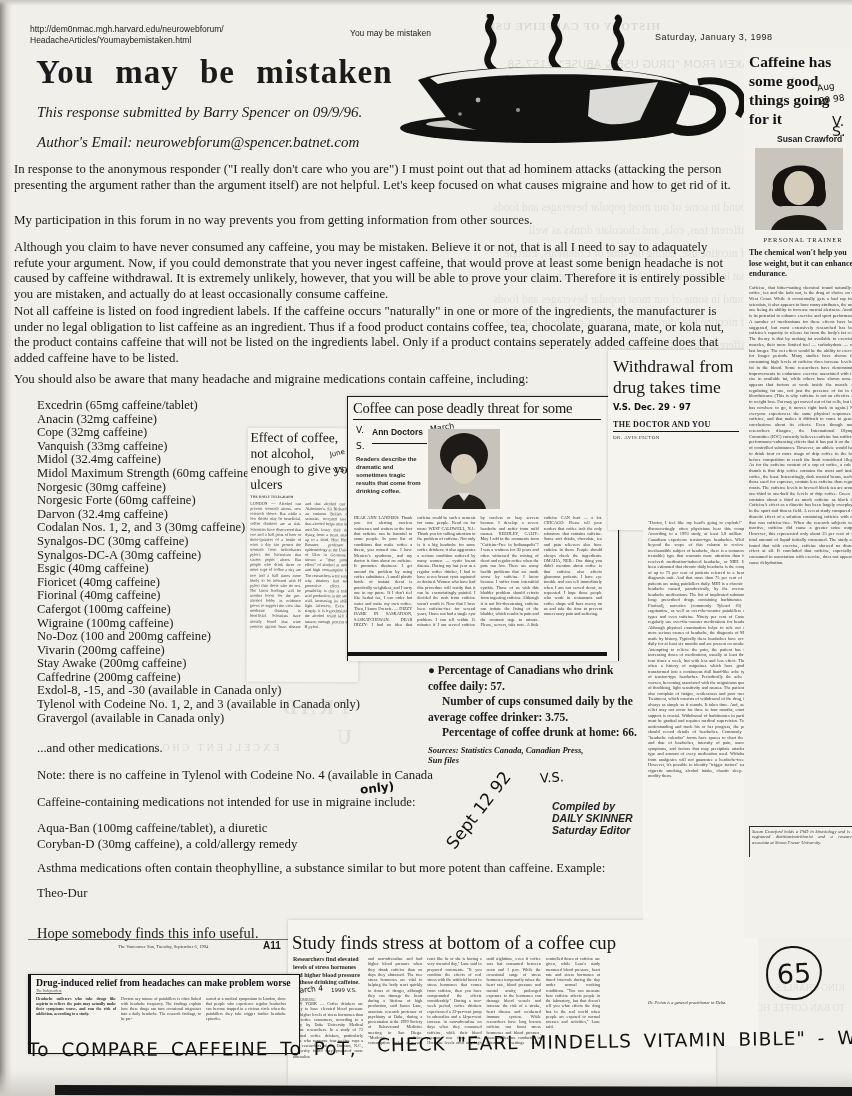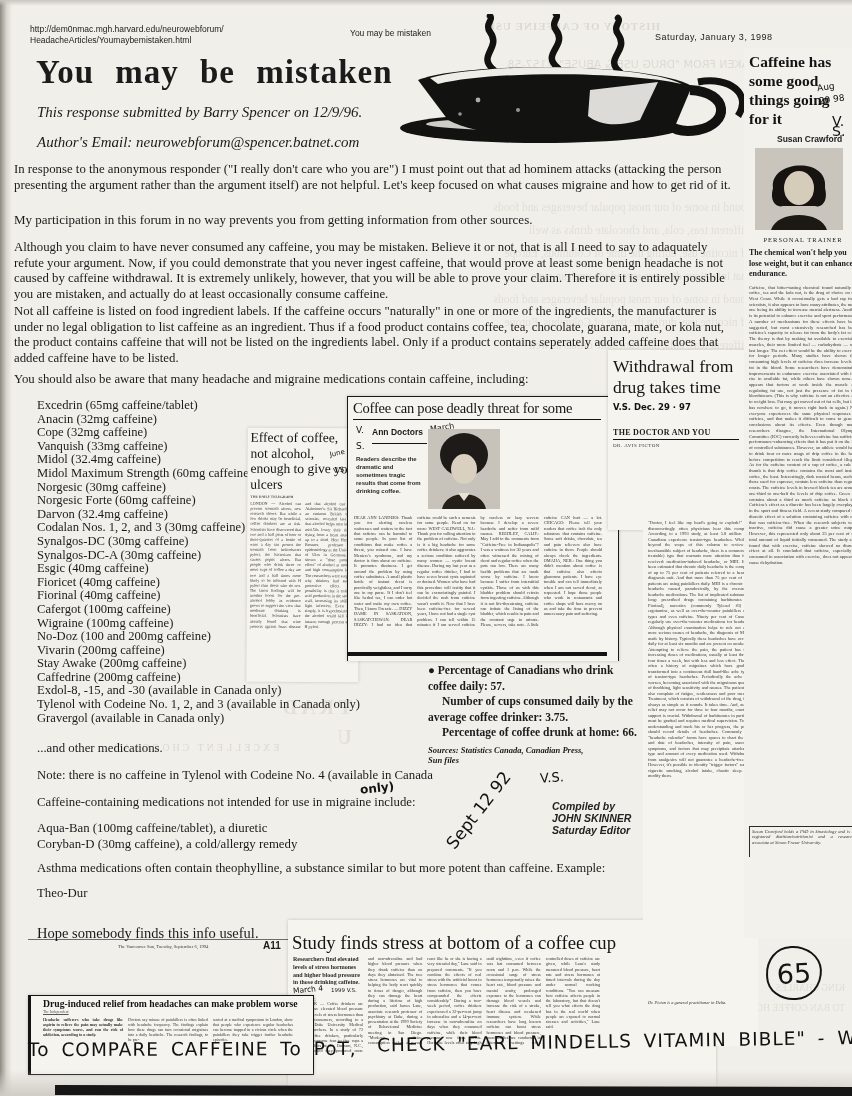--- a/index.html
+++ b/index.html
@@ -41,21 +41,21 @@
   </div>
 
   <div class="abs sans" style="left:30px;top:24px;width:260px;font-size:8.5px;line-height:11px;color:#222;">
     <div>http://dem0nmac.mgh.harvard.edu/neurowebforum/</div>
     <div>HeadacheArticles/Youmaybemistaken.html</div>
   </div>
   <div class="abs sans" style="left:350px;top:28px;font-size:8.5px;color:#222;">You may be mistaken</div>
   <div class="abs sans" style="left:655px;top:32px;font-size:9px;color:#222;letter-spacing:.5px;">Saturday, January 3, 1998</div>
 
   <div class="abs" style="left:36px;top:54px;font-size:33px;font-weight:bold;word-spacing:12px;letter-spacing:1px;">You may be mistaken</div>
-  <div class="abs" style="left:37px;top:104px;font-size:15px;font-style:italic;">This response submitted by Barry Spencer on 12/9/96.</div>
+  <div class="abs" style="left:37px;top:104px;font-size:15px;font-style:italic;">This response submitted by Barry Spencer on 09/9/96.</div>
   <div class="abs" style="left:14px;top:162px;width:726px;font-size:12.8px;line-height:15.6px;">In response to the anonymous responder ("I really don't care who you are") I must point out that ad hominem attacks (attacking the person presenting the argument rather than the argument itself) are not helpful. Let's keep focused on what causes migraine and how to get rid of it.</div>
 
   <div class="abs" style="left:37px;top:134px;font-size:15px;font-style:italic;">Author's Email: neurowebforum@spencer.batnet.com</div>
   <div class="abs" style="left:14px;top:212px;width:726px;font-size:13px;line-height:15.6px;">My participation in this forum in no way prevents you from getting information from other sources.</div>
   <div class="abs" style="left:14px;top:240px;width:726px;font-size:12.8px;line-height:15.6px;">Although you claim to have never consumed any caffeine, you may be mistaken. Believe it or not, that is all I need to say to adaquately refute your argument. Now, if you could demonstrate that you never ingest caffeine, that would prove at least some benign headache is not caused by caffeine withdrawal. It is extremely unlikely, however, that you will be able to prove your claim. Therefore it is entirely possible you are mistaken, and actually do at least occasionally consume caffeine.</div>
   <div class="abs" style="left:14px;top:304px;width:726px;font-size:12.8px;line-height:15.6px;">Not all caffeine is listed on food ingredient labels. If the caffeine occurs "naturally" in one or more of the ingredients, the manufacturer is under no legal obligation to list caffeine as an ingredient. Thus if a food product contains coffee, tea, chocolate, guarana, mate, or kola nut, the product contains caffeine that will not be listed on the ingredients label. Only if a product contains seperately added caffeine does that added caffeine have to be listed.</div>
   <div class="abs" style="left:14px;top:372px;width:640px;font-size:12.8px;line-height:15.6px;">You should also be aware that many headache and migraine medications contain caffeine, including:</div>
 
   <div class="abs" style="left:37px;top:399px;width:420px;font-size:12.6px;line-height:13.6px;">
     <div>Excedrin (65mg caffeine/tablet)</div>
@@ -150,42 +150,42 @@
   <div class="abs" style="left:428px;top:663px;width:212px;">
     <div class="serif" style="font-size:11.5px;font-weight:bold;line-height:15.5px;">● Percentage of Canadians who drink coffee daily: 57.</div>
     <div class="serif" style="font-size:11.5px;font-weight:bold;line-height:15.5px;text-indent:14px;">Number of cups consumed daily by the average coffee drinker: 3.75.</div>
     <div class="serif" style="font-size:11.5px;font-weight:bold;line-height:15.5px;text-indent:14px;">Percentage of coffee drunk at home: 66.</div>
     <div style="font-size:8.5px;font-style:italic;font-weight:bold;margin-top:4px;width:170px;">Sources: Statistics Canada, Canadian Press, Sun files</div>
   </div>
   <div class="abs hand" style="left:540px;top:770px;font-size:13px;transform:rotate(-4deg);">V.S.</div>
   <div class="abs hand" style="left:432px;top:800px;font-size:17px;transform:rotate(-52deg);white-space:nowrap;">Sept 12 92</div>
   <div class="abs sans" style="left:552px;top:800px;font-size:10.5px;font-style:italic;font-weight:bold;line-height:12px;color:#222;">
     <div>Compiled by</div>
-    <div>JOHN SKINNER</div>
+    <div>DAILY SKINNER</div>
     <div>Saturday Editor</div>
   </div>
 
   <div class="abs clip" style="left:288px;top:920px;width:420px;height:148px;padding:12px 4px;">
     <div class="headline serif" style="font-size:19.5px;font-weight:normal;white-space:nowrap;transform:scaleX(.96);transform-origin:left;">Study finds stress at bottom of a coffee cup</div>
     <div style="position:absolute;left:5px;top:36px;width:70px;">
       <div class="serif" style="font-size:6px;line-height:7.8px;font-weight:bold;color:#2b2a28;">Researchers find elevated levels of stress hormones and higher blood pressure in those drinking caffeine.</div>
       <div style="position:relative;height:14px;">
         <span style="font-size:3.6px;color:#555;">BLOOMBERG</span>
         <span class="hand" style="position:absolute;left:0;top:-2px;font-size:7.5px;transform:rotate(-5deg);">March 4</span>
         <span class="hand" style="position:absolute;left:38px;top:0;font-size:5.5px;">1999 V.S.</span>
       </div>
       <div class="tiny" style="height:76px;font-size:4.2px;">NEW YORK — Coffee drinkers are likely to have elevated blood pressure and higher levels of stress hormones than non-coffee consumers, according to a study by Duke University Medical Centre researchers. In a study of 72 habitual coffee drinkers, particularly those who consume four to five cups a day, researchers at the Durham, N.C., university found they produced more adrenaline</div>
     </div>
     <div class="tiny" style="position:absolute;left:80px;top:36px;width:232px;height:106px;column-count:4;column-gap:5px;font-size:4.2px;">and non-adrenaline and had higher blood pressure when they drank caffeine than on days they abstained. The two stress hormones are vital to helping the body react quickly in times of danger, although they can damage the heart during a lifetime of high production, said James Lane, associate research professor of psychiatry at Duke, during a presentation at the 1999 Society of Behavioural Medicine meeting in San Diego. "Moderate caffeine consumption makes a person react like he or she is having a very stressful day," Lane said in prepared comments. "If you combine the effects of real stress with the artificial boost in stress hormones that comes from caffeine, then you have compounded the effects considerably." During a two-week period, coffee drinkers experienced a 32-per-cent jump in adrenaline and a 14-per-cent increase in non-adrenaline on days when they consumed caffeine, while their blood pressure rose three points. Hormone levels often stay high until nighttime, even if coffee was last consumed between noon and 1 p.m. While the occasional surge of stress hormones temporarily raises the heart rate, blood pressure and mental acuity, prolonged exposure to the hormones can damage blood vessels and increase the risk of a stroke, heart disease and weakened immune system. While researchers have long known caffeine can boost stress hormones and blood pressure, most studies are conducted in laboratory settings when controlled doses of caffeine are given, while Lane's study measured blood pressure, heart rate and stress hormones at timed intervals during the day under normal working conditions. "You can measure how caffeine affects people in the laboratory, but that doesn't tell you what effects the drug has in the real world when people are exposed to normal stresses and activities," Lane said.</div>
   </div>
 
   <div class="abs clip" style="left:608px;top:350px;width:140px;height:168px;padding:6px 5px;">
     <div class="headline serif" style="font-size:17.5px;line-height:21px;font-weight:normal;">Withdrawal from drug takes time</div>
     <div class="hand" style="font-size:8.5px;margin-top:4px;font-weight:bold;">V.S.  Dec. 29 · 97</div>
-    <div class="serif" style="font-size:8px;font-weight:bold;margin-top:16px;letter-spacing:.3px;">THE DOCTOR AND YOU</div>
+    <div class="serif" style="font-size:8px;font-weight:bold;margin-top:8px;letter-spacing:.3px;">THE DOCTOR AND YOU</div>
     <div class="rule" style="width:126px;height:.8px;margin-top:2px;"></div>
     <div style="font-size:5px;margin-top:3px;letter-spacing:.5px;color:#333;">DR. AVIS PICTON</div>
   </div>
   <div class="abs clip" style="left:643px;top:518px;width:105px;height:524px;padding:2px 5px;box-shadow:none;">
     <div class="tiny" style="height:478px;font-size:4.4px;column-count:1;">"Doctor, I feel like my head's going to explode!" How disconcertingly often physicians hear this complaint. According to a 1993 study, at least 5.8 million adult Canadians experience tension-type headaches. While it's beyond the scope of this column to review the inexhaustible subject of headache, there is a common (and treatable) type that warrants more attention than it has received: medication-induced headache, or MIH. It has been estimated that chronic daily headache is the complaint of up to 75 per cent of patients referred to a headache diagnosis unit. And that more than 75 per cent of these patients are using painkillers daily. MIH is a chronic daily headache caused, paradoxically, by the overuse of headache medications. The list of implicated substances is long: prescribed drugs containing barbiturates (i.e. Fiorinal), narcotics (commonly Tylenol #3) and ergotamine, as well as over-the-counter painkillers of all types and even caffeine. Ninety per cent of Canadians regularly use over-the-counter medications for headaches. Although physical examination helps to rule out other, more serious causes of headache, the diagnosis of MIH is made by history. Typically these headaches have occurred daily for at least six months and are present on awakening. Attempting to relieve the pain, the patient has taken increasing doses of medications, usually at least three to four times a week, but with less and less effect. There is often a history of migraines which have gradually transformed into a continuous dull band-like ache typical of tension-type headaches. Periodically the ache may worsen, becoming associated with the migrainous qualities of throbbing, light sensitivity and nausea. The patient may also complain of fatigue, restlessness and poor memory. Treatment, which consists of withdrawal of the drug, is not always as simple as it sounds. It takes time. And, as pain relief may not occur for three to four months, emotional support is crucial. Withdrawal of barbiturates in particular must be gradual and requires medical supervision. To gain understanding and track his or her progress, the patient should record details of headaches. Commonly used "headache calendar" forms have spaces to chart the time and date of headaches, intensity of pain, associated symptoms, and factors that may precipitate attacks, the type and amount of every medication used. Withdrawing from analgesics will not guarantee a headache-free life. However, it's possible to identify "trigger factors" such as cigarette smoking, alcohol intake, chaotic sleep. And modify them.</div>
     <div class="tiny" style="font-size:4.4px;font-style:italic;margin-top:2px;">Dr. Picton is a general practitioner in Delta.</div>
   </div>
 
   <div class="abs clip" style="left:744px;top:48px;width:108px;height:882px;padding:4px 5px;box-shadow:none;background:#f3f1ec;">
     <div class="headline serif" style="font-size:15.5px;line-height:19px;width:84px;">Caffeine has some good things going for it</div>
@@ -202,21 +202,21 @@
     </div>
     <div class="serif" style="font-size:6.5px;letter-spacing:1px;text-align:center;margin-top:2px;">PERSONAL TRAINER</div>
     <div class="serif" style="font-size:8px;font-weight:bold;line-height:10.5px;margin-top:5px;">The chemical won't help you lose weight, but it can enhance endurance.</div>
     <div class="tiny" style="margin-top:5px;height:538px;font-size:4.6px;">Caffeine, that bitter-tasting chemical found naturally in coffee, tea and the kola nut, is the drug of choice on the West Coast. While it occasionally gets a bad rap from scientists, it also appears to have many attributes, the main one being its ability to increase mental alertness. Another is its potential to enhance exercise and sport performance. A number of mechanisms for these effects have been suggested, but most extensively researched has been caffeine's capacity to release fat from the body's fat cells. The theory is that by making fat available to exercising muscles, their more limited fuel — carbohydrate — will last longer. The net effect would be the ability to exercise for longer periods. Many studies have shown that consuming high levels of caffeine does increase levels of fat in the blood. Some researchers have demonstrated improvements in endurance exercise associated with this rise in available fat, while others have shown none. It appears that factors at work inside the muscle are regulating fat use, not just the presence of fat in the bloodstream. (This is why caffeine is not an effective aid to weight loss. Fat may get moved out of fat cells, but if it has nowhere to go, it moves right back in again.) Not everyone experiences the same physical responses to caffeine, and that makes it difficult to come to general conclusions about its effects. Even though many researchers disagree, the International Olympic Committee (IOC) currently believes caffeine has sufficient performance-enhancing effects that it has put it on the list of controlled substances. However, an athlete would have to drink four or more mugs of drip coffee in the hour before competition to reach the limit considered illegal. As for the caffeine content of a cup of coffee, a rule of thumb is that drip coffee contains the most and instant coffee, the least. Interestingly, dark roasted beans, such as those used for espresso, contain less caffeine than regular roasts. The caffeine levels in brewed black tea are around one-third to one-half the levels of drip coffee. Green tea contains about a third as much caffeine as black tea. Caffeine's effect as a diuretic has been largely overplayed in the sport and fitness field. A recent study compared the diuretic effect of a solution containing caffeine with one that was caffeine-free. When the research subjects were inactive, caffeine did cause a greater urine output. However, this represented only about 25 per cent of the total amount of liquid initially consumed. The study also found that with exercise, caffeine showed no diuretic effect at all. It concluded that caffeine, especially if consumed in association with exercise, does not appear to cause dehydration.</div>
     <div class="tiny" style="font-size:4.6px;font-style:italic;border:1px solid #2a2a2a;border-bottom:none;padding:2px;margin-top:3px;height:26px;">Susan Crawford holds a PhD in kinesiology and is a registered dietitian/nutritionist and a research associate at Simon Fraser University.</div>
   </div>
 
   <div class="abs rule" style="left:28px;top:939px;width:260px;height:1px;opacity:.6;"></div>
   <div class="abs" style="left:118px;top:944px;font-size:4.6px;color:#3c3a37;">The Vancouver Sun, Tuesday, September 6, 1994</div>
   <div class="abs sans" style="left:263px;top:940px;font-size:10px;font-weight:bold;">A11</div>
-  <div class="abs clip" style="left:28px;top:995px;width:258px;height:74px;border:1.8px solid #141414;border-left:3px solid #141414;padding:2px 12px;">
+  <div class="abs clip" style="left:28px;top:974px;width:258px;height:74px;border:1.8px solid #141414;border-left:3px solid #141414;padding:2px 5px;">
     <div class="headline serif" style="font-size:10.2px;white-space:nowrap;transform:scaleX(.95);transform-origin:left;">Drug-induced relief from headaches can make problem worse</div>
     <div style="font-size:3.8px;text-decoration:underline;color:#555;margin-top:1px;">The Independent</div>
     <div style="display:flex;gap:5px;margin-top:3px;">
       <div class="tiny" style="width:80px;font-size:4px;font-weight:bold;">Headache sufferers who take drugs like aspirin to relieve the pain may actually make their symptoms worse, and run the risk of addiction, according to a study.</div>
       <div class="tiny" style="width:80px;font-size:4px;">Doctors say misuse of painkillers is often linked with headache frequency. The findings explain how these drugs can turn occasional migraines into a daily headache. The research findings, to be pre-</div>
       <div class="tiny" style="width:80px;font-size:4px;">sented at a medical symposium in London, show that people who experience regular headaches can become trapped in a vicious circle when the painkillers they take trigger further headache episodes.</div>
     </div>
   </div>
 
   <div class="abs" style="left:766px;top:946px;width:52px;height:50px;border:2.5px solid #141414;

